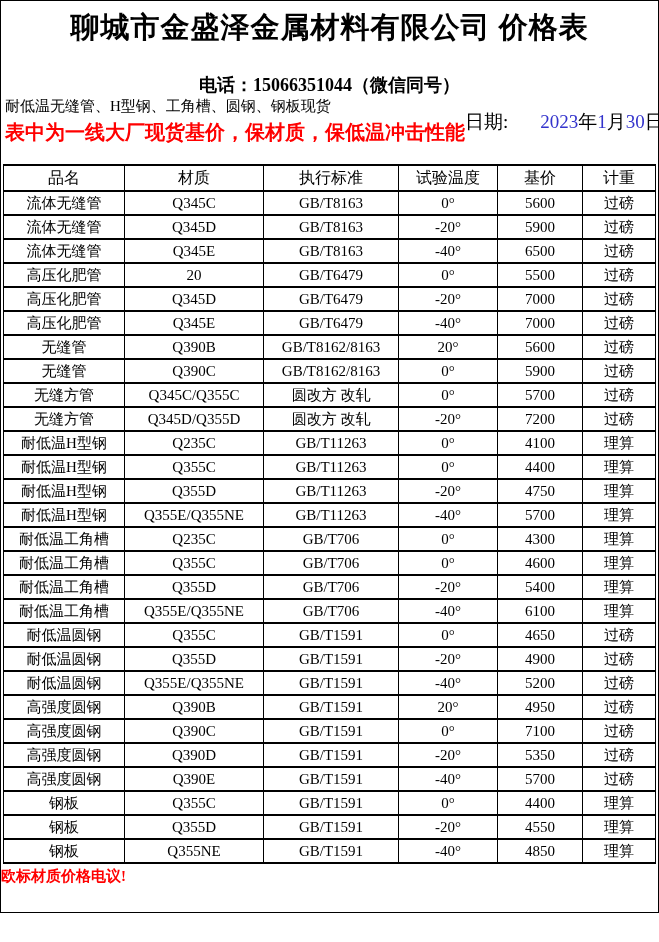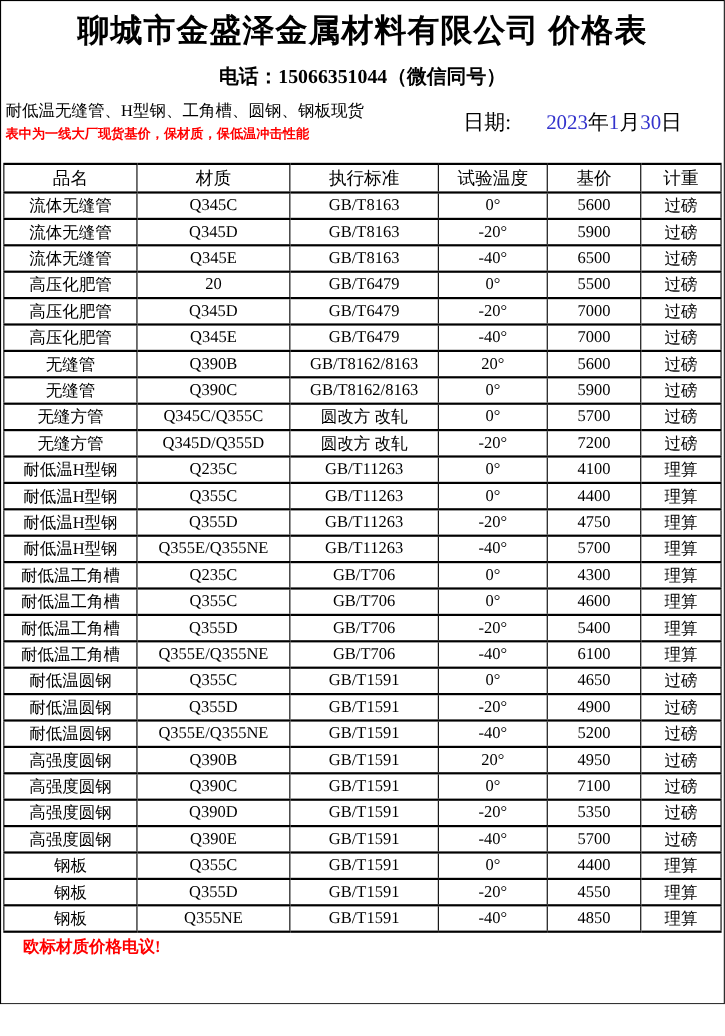--- a/index.html
+++ b/index.html
@@ -16,40 +16,40 @@
   .title {
     margin-top: 7px;
     text-align: center;
     font-size: 29px;
     font-weight: bold;
     color: #000;
     letter-spacing: 1px;
     white-space: nowrap;
   }
   .contact {
-    margin-top: 9px;
+    margin-top: 25px;
     display: flex;
     justify-content: center;
     gap: 34px;
     font-size: 18px;
     font-weight: bold;
     color: #000;
     white-space: nowrap;
   }
   .subrow {
-    margin-top: 10px;
+    margin-top: 0;
     padding-left: 4px;
-    padding-right: 38px;
+    padding-right: 17px;
     display: flex;
     justify-content: space-between;
     align-items: center;
   }
   .subleft { display: flex; flex-direction: column; gap: 3px; }
   .products-line { font-size: 15px; color: #000; white-space: nowrap; }
-  .notice-line { font-size: 12px; font-weight: bold; white-space: nowrap; }
+  .notice-line { font-size: 20px; font-weight: bold; white-space: nowrap; }
   .dateline {
     display: flex;
     align-items: center;
     gap: 32px;
     font-size: 19px;
     color: #000;
     white-space: nowrap;
   }
   table.price {
     margin: 18px auto 0 auto;
@@ -68,21 +68,21 @@
     color: #000;
     overflow: hidden;
     white-space: nowrap;
   }
   table.price th { height: 26px; font-size: 16px; }
   table.price td { height: 24px; font-size: 15px; }
   .red { color: #ff0000; }
   .blue { color: #3333cc; }
   .footnote {
     margin-top: 3px;
-    padding-left: 20px;
+    padding-left: 0;
     font-size: 15px;
     font-weight: bold;
     white-space: nowrap;
   }
 </style>
 </head>
 <body>
 
 <div class="page">
 

